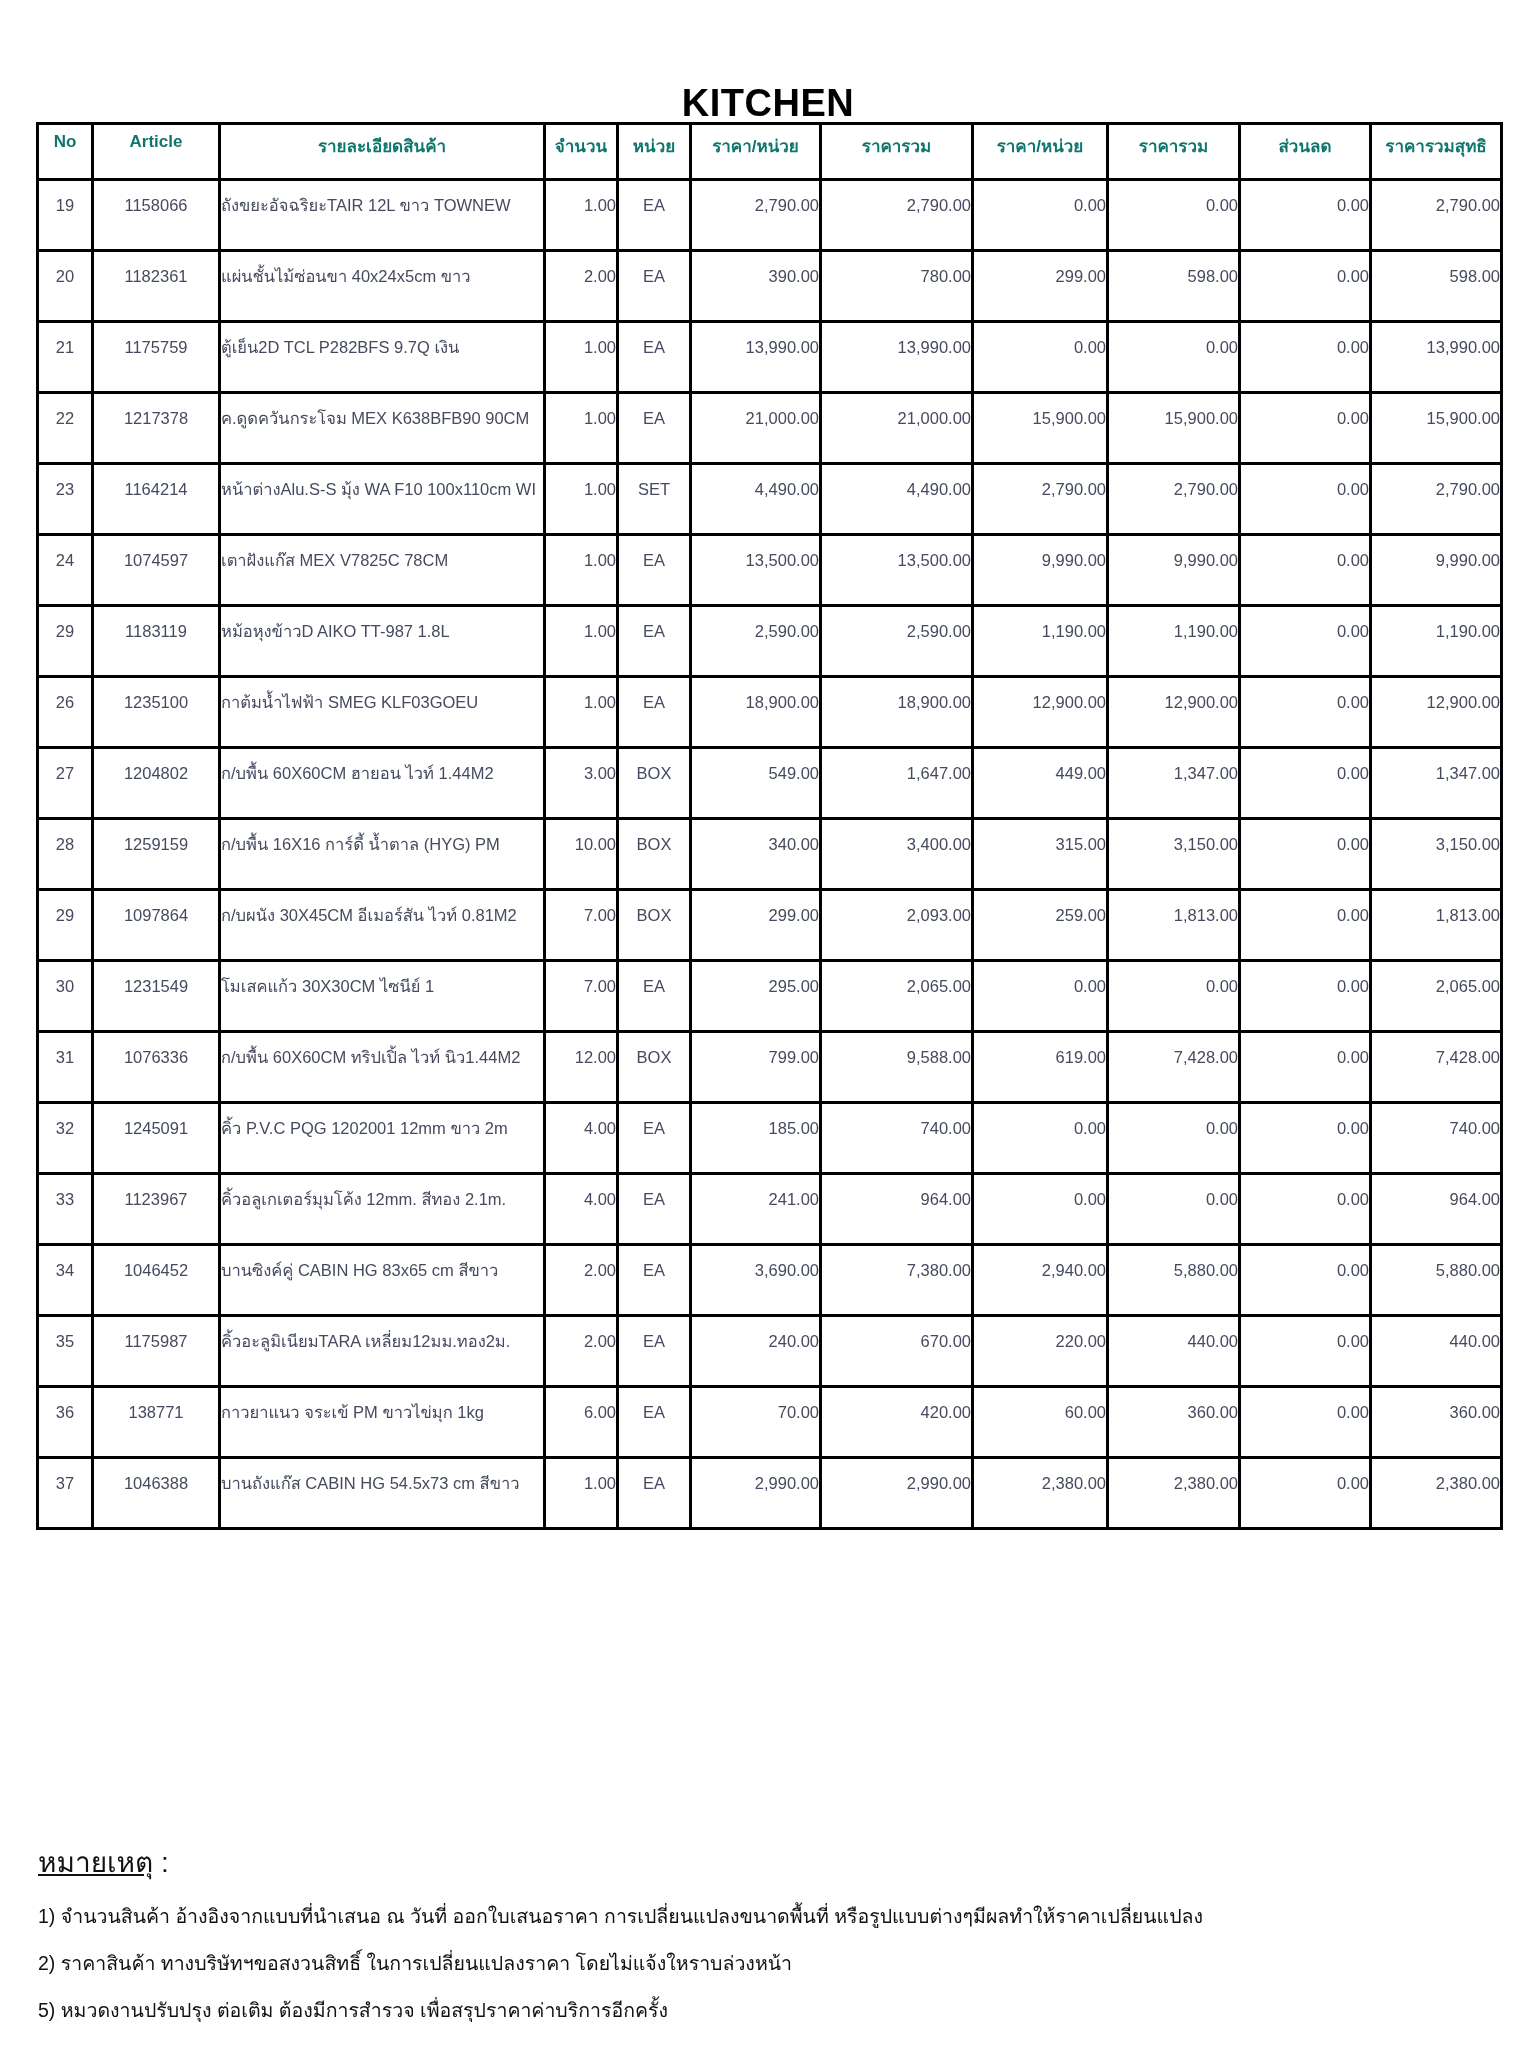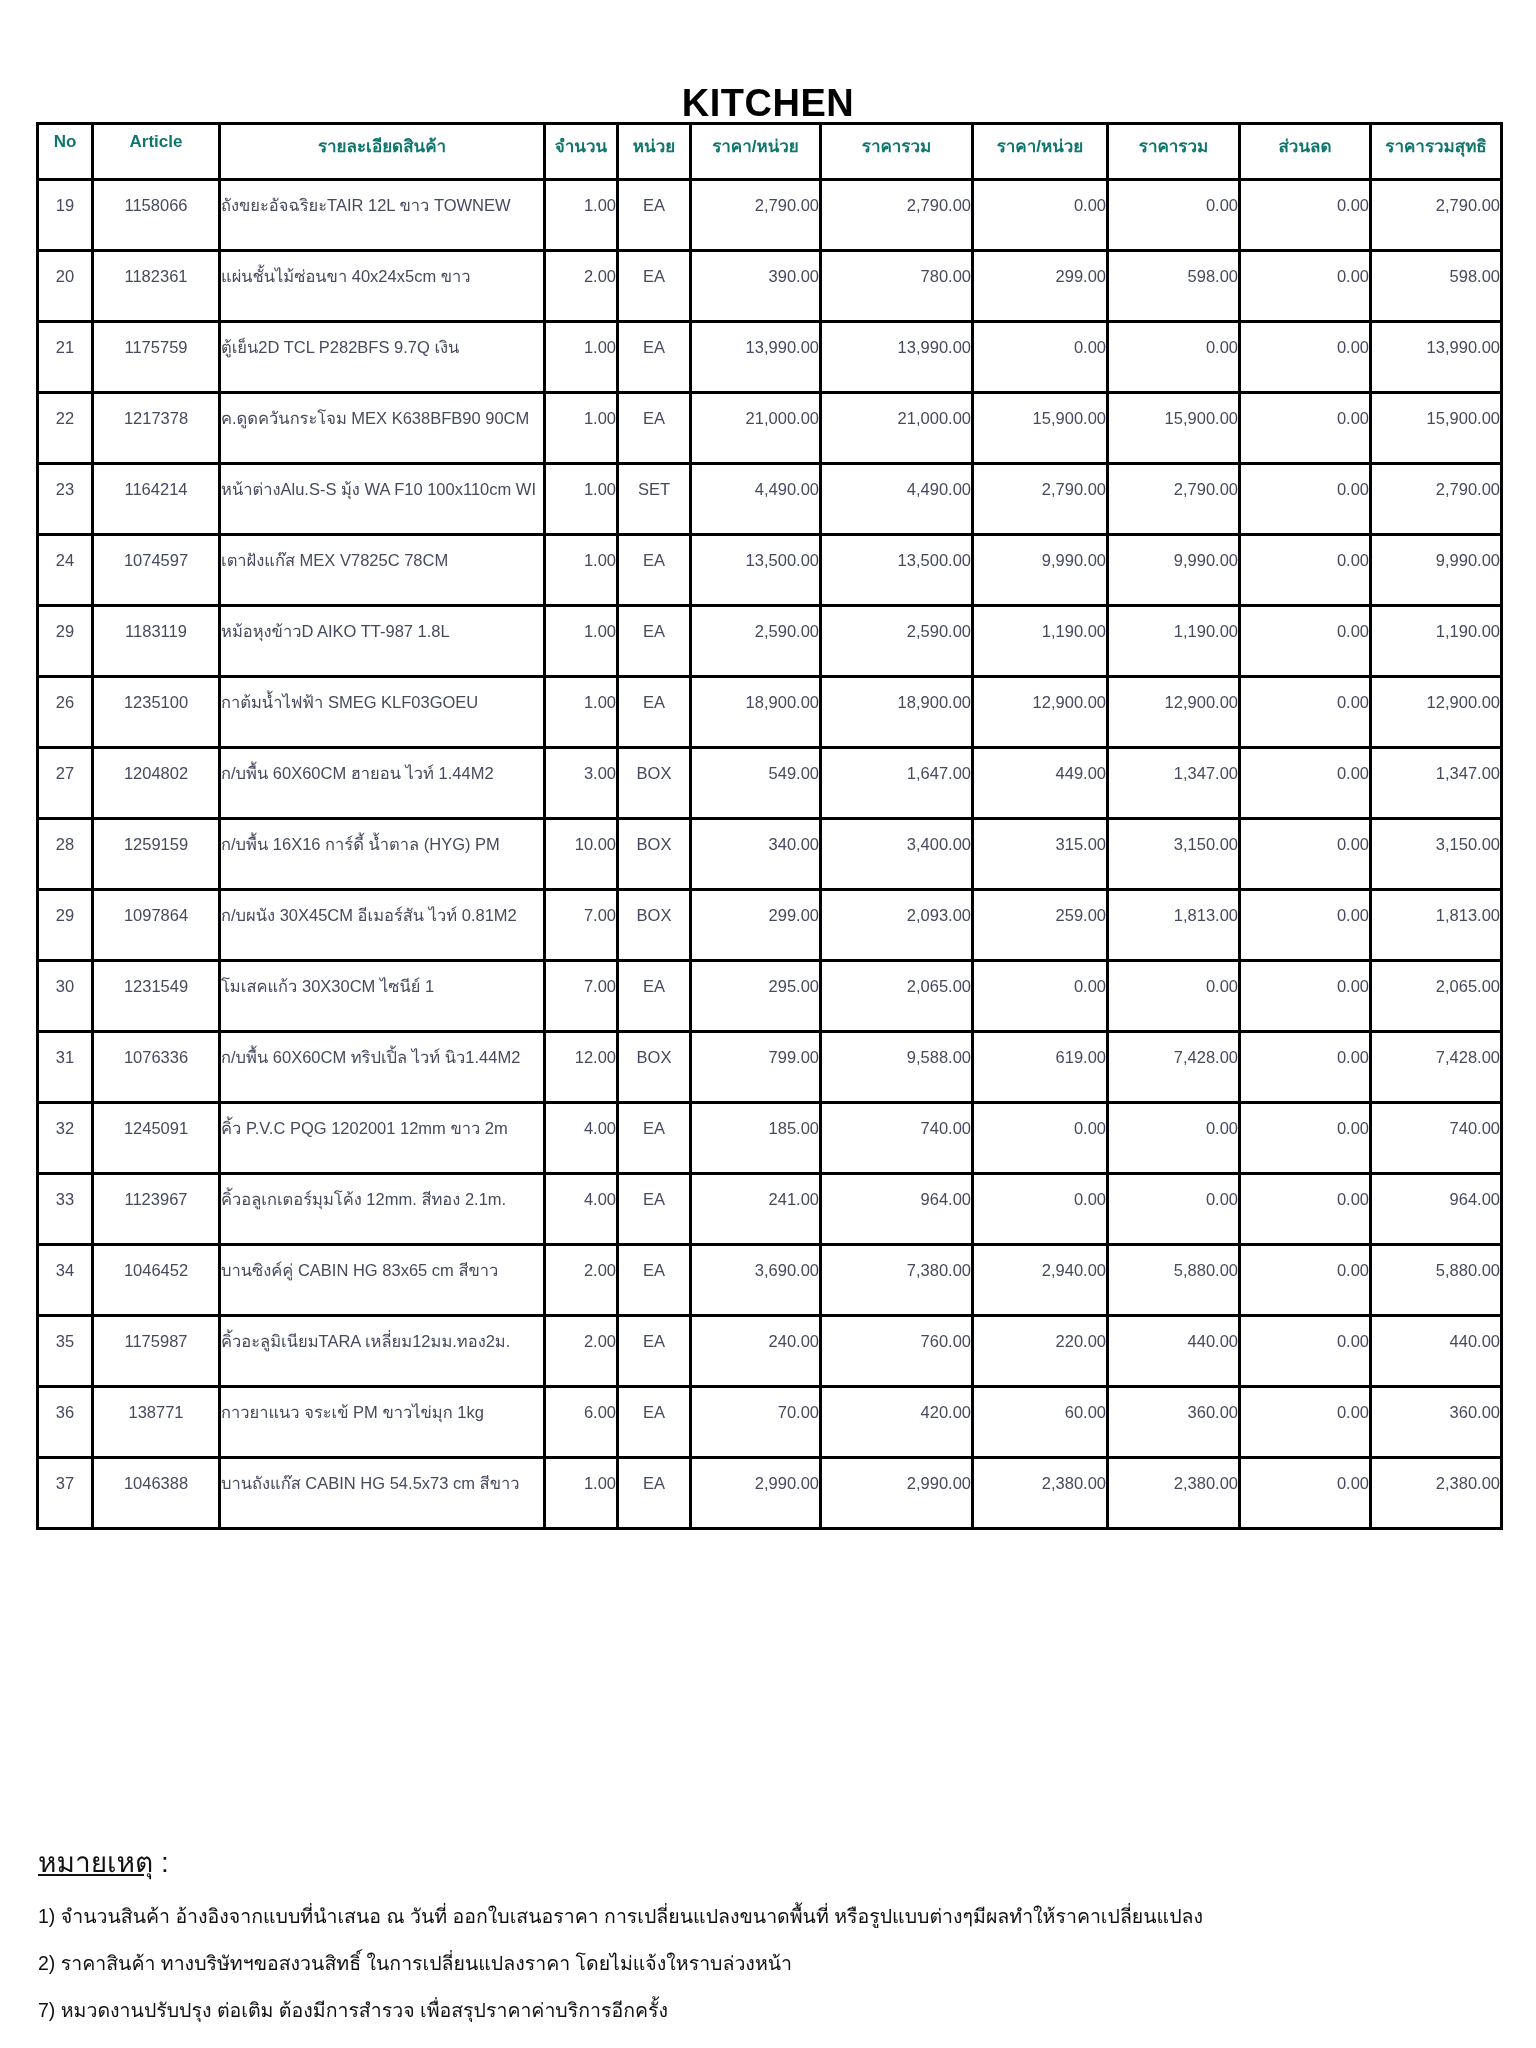--- a/index.html
+++ b/index.html
@@ -278,21 +278,21 @@
         <td class="c-num">0.00</td>
         <td class="c-num">5,880.00</td>
       </tr>
       <tr>
         <td class="c-no">35</td>
         <td class="c-article">1175987</td>
         <td class="c-desc">คิ้วอะลูมิเนียมTARA เหลี่ยม12มม.ทอง2ม.</td>
         <td class="c-qty">2.00</td>
         <td class="c-unit">EA</td>
         <td class="c-num">240.00</td>
-        <td class="c-num">760.00</td>
+        <td class="c-num">670.00</td>
         <td class="c-num">220.00</td>
         <td class="c-num">440.00</td>
         <td class="c-num">0.00</td>
         <td class="c-num">440.00</td>
       </tr>
       <tr>
         <td class="c-no">36</td>
         <td class="c-article">138771</td>
         <td class="c-desc">กาวยาแนว จระเข้ PM ขาวไข่มุก 1kg</td>
         <td class="c-qty">6.00</td>
@@ -317,14 +317,14 @@
         <td class="c-num">0.00</td>
         <td class="c-num">2,380.00</td>
       </tr>
     </tbody>
 </table>
 
 <div class="notes">
   <div class="notes-title"><span class="u">หมายเหตุ</span><span> :</span></div>
   <div class="note-line">1) จำนวนสินค้า อ้างอิงจากแบบที่นำเสนอ ณ วันที่ ออกใบเสนอราคา การเปลี่ยนแปลงขนาดพื้นที่ หรือรูปแบบต่างๆมีผลทำให้ราคาเปลี่ยนแปลง</div>
   <div class="note-line">2) ราคาสินค้า ทางบริษัทฯขอสงวนสิทธิ์ ในการเปลี่ยนแปลงราคา โดยไม่แจ้งใหราบล่วงหน้า</div>
-  <div class="note-line">7) หมวดงานปรับปรุง ต่อเติม ต้องมีการสำรวจ เพื่อสรุปราคาค่าบริการอีกครั้ง</div>
+  <div class="note-line">5) หมวดงานปรับปรุง ต่อเติม ต้องมีการสำรวจ เพื่อสรุปราคาค่าบริการอีกครั้ง</div>
 </div>
 
 </body></html>

